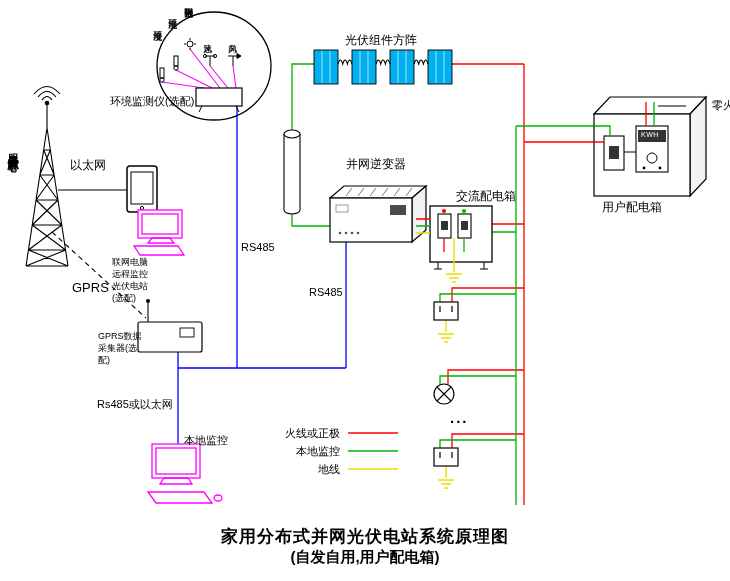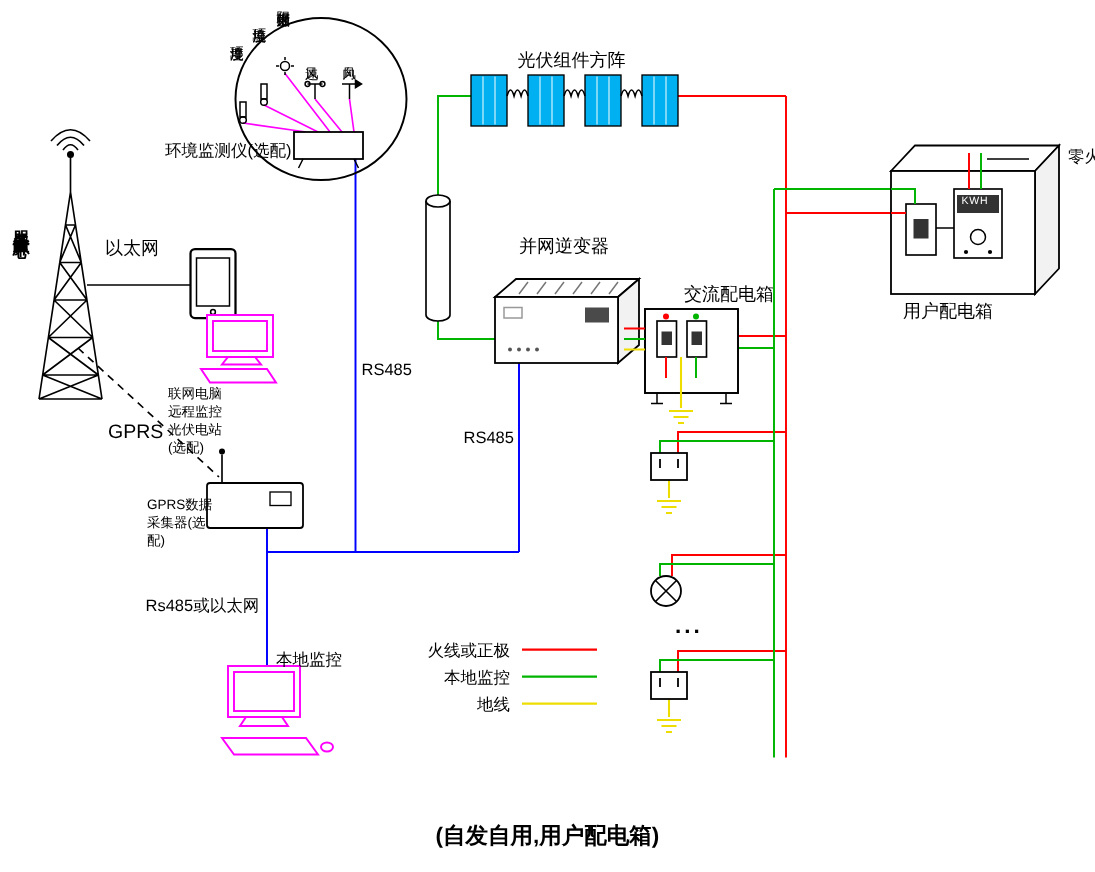--- a/index.html
+++ b/index.html
@@ -254,15 +254,16 @@
         </svg>
   </div>
   <div class="row">
     <div class="cap">地线</div>
     <svg width="58" height="12" style="position:static">
       <line x1="4" y1="6" x2="54" y2="6" stroke-width="1.5" stroke="#eedd00"></line>
         </svg>
   </div>
 </div>
 
+<div class="title-wrap" style="top:525px;font-size:17px;font-weight:bold;letter-spacing:1px;">家用分布式并网光伏电站系统原理图</div>
 <div class="title-wrap" style="top:548px;font-size:15px;font-weight:bold;">(自发自用,用户配电箱)</div>
 
 </div>
 
 </body></html>

